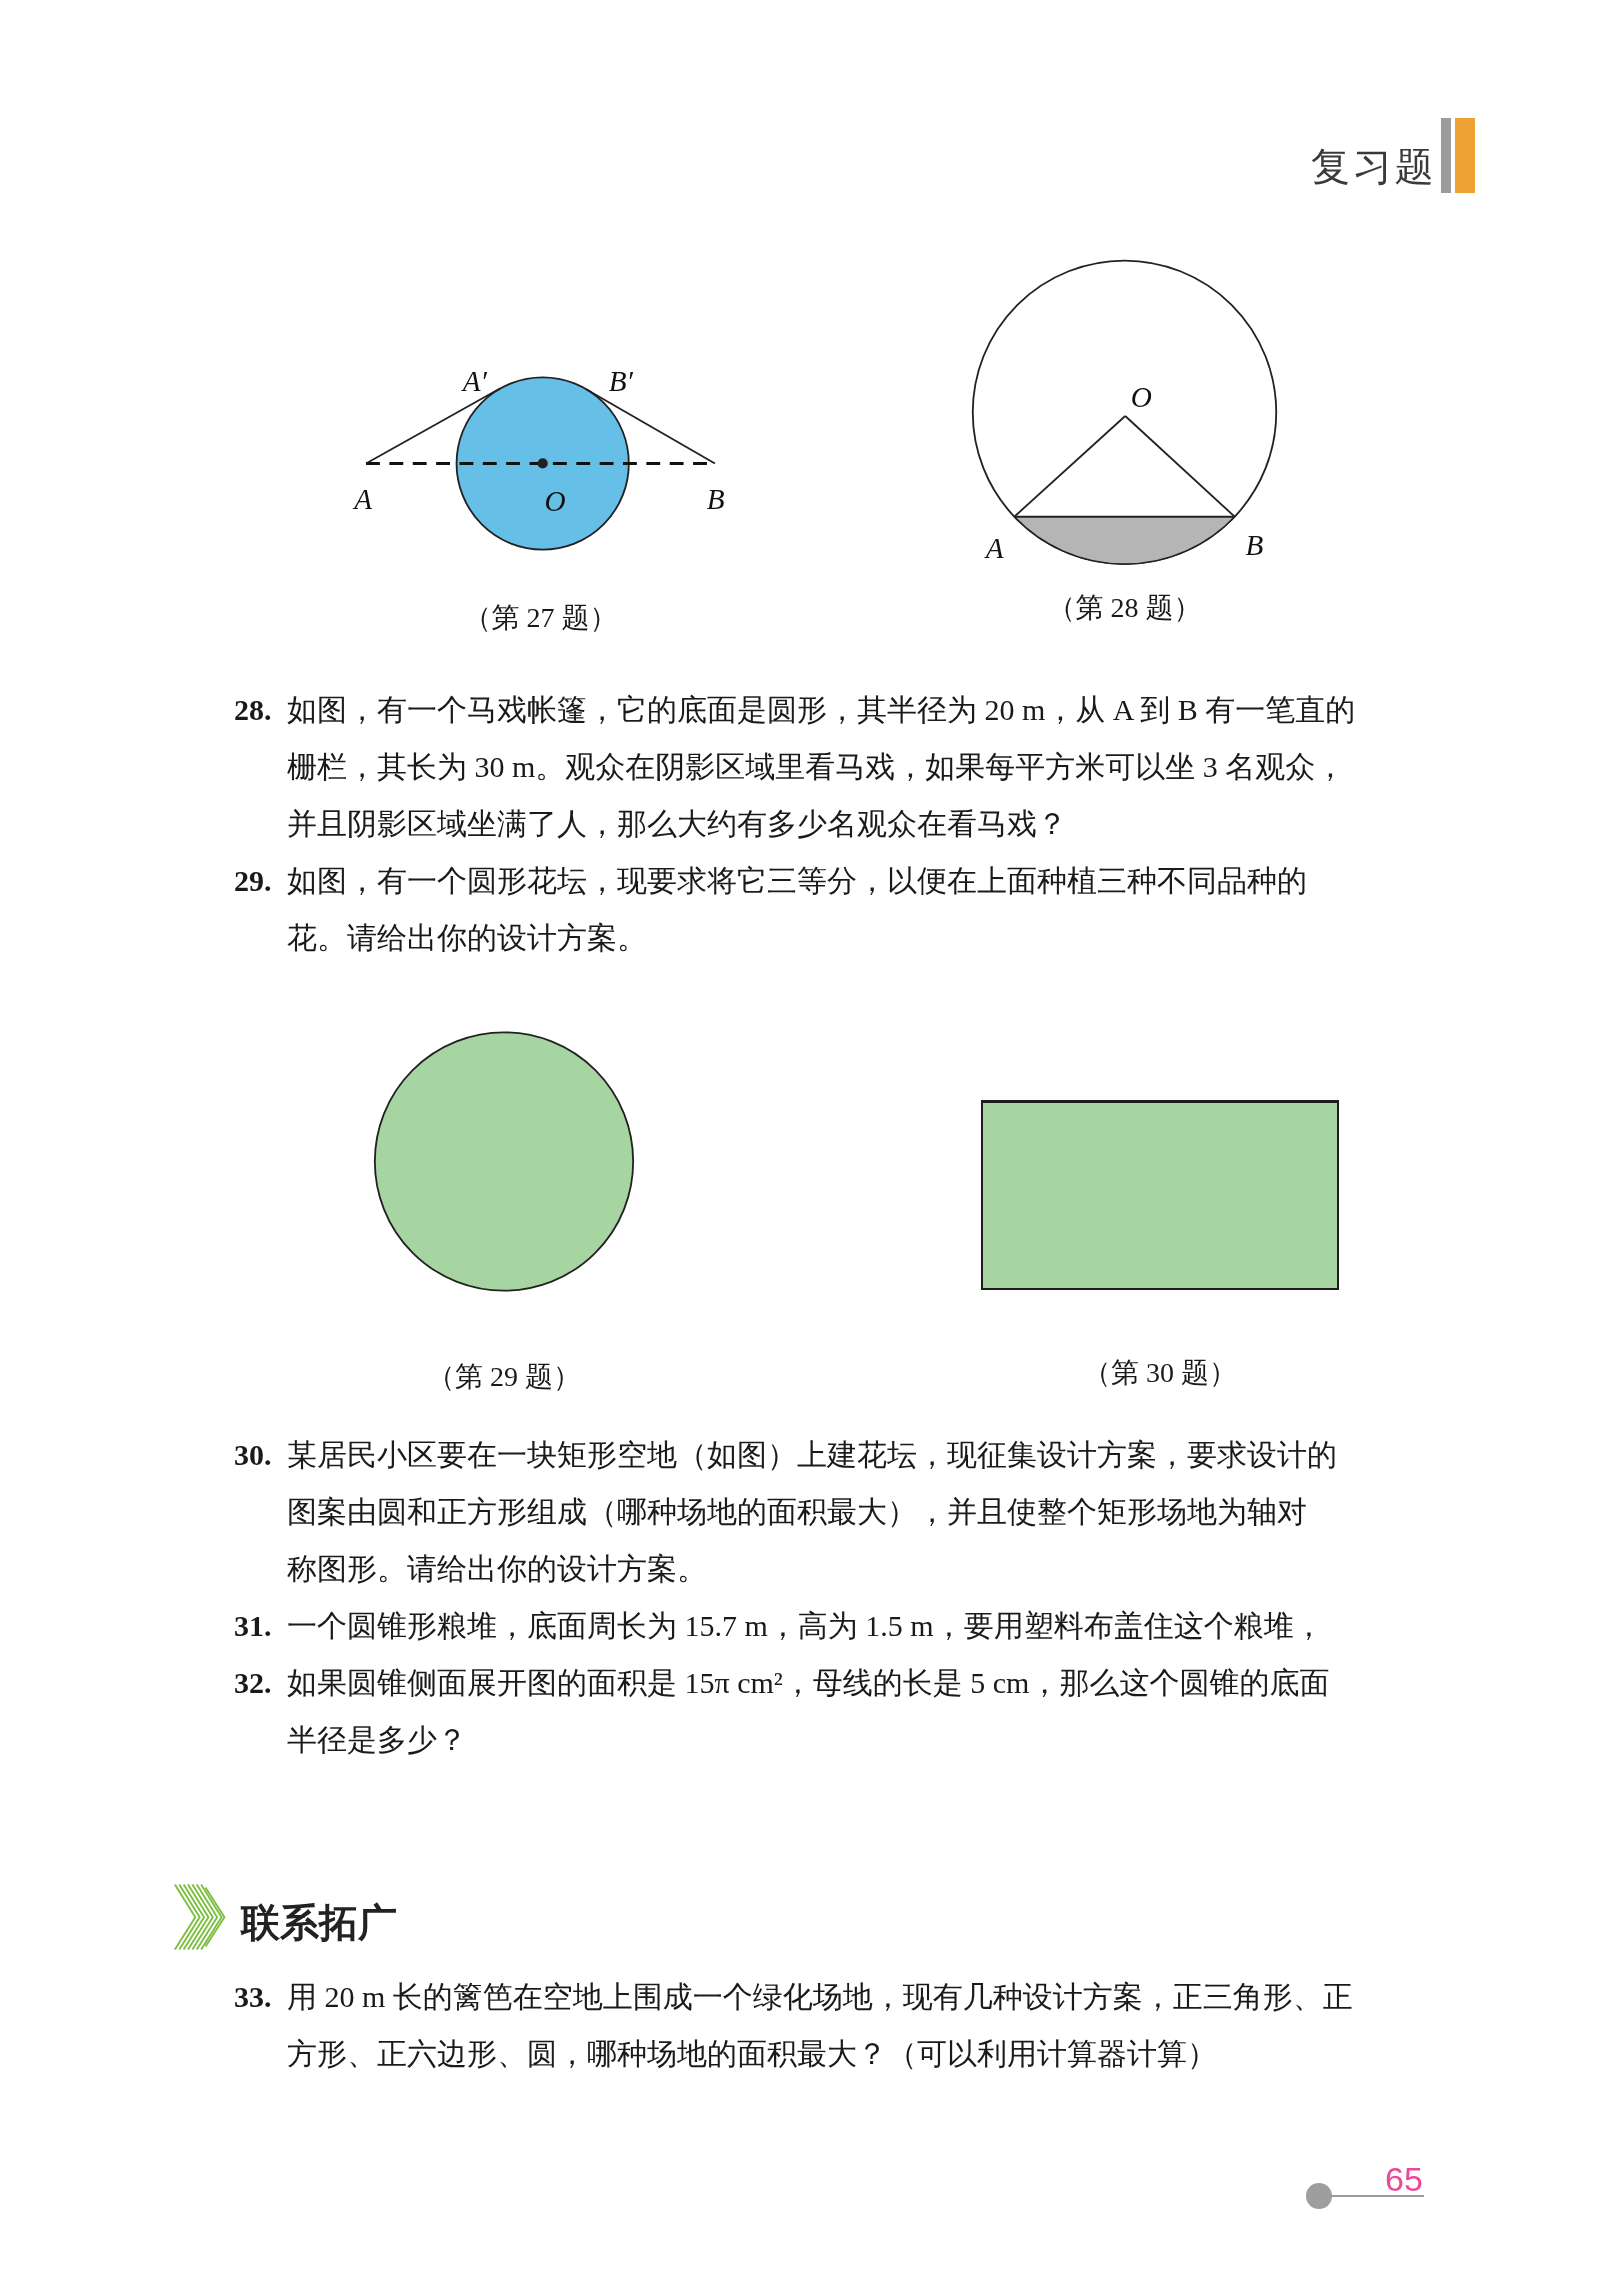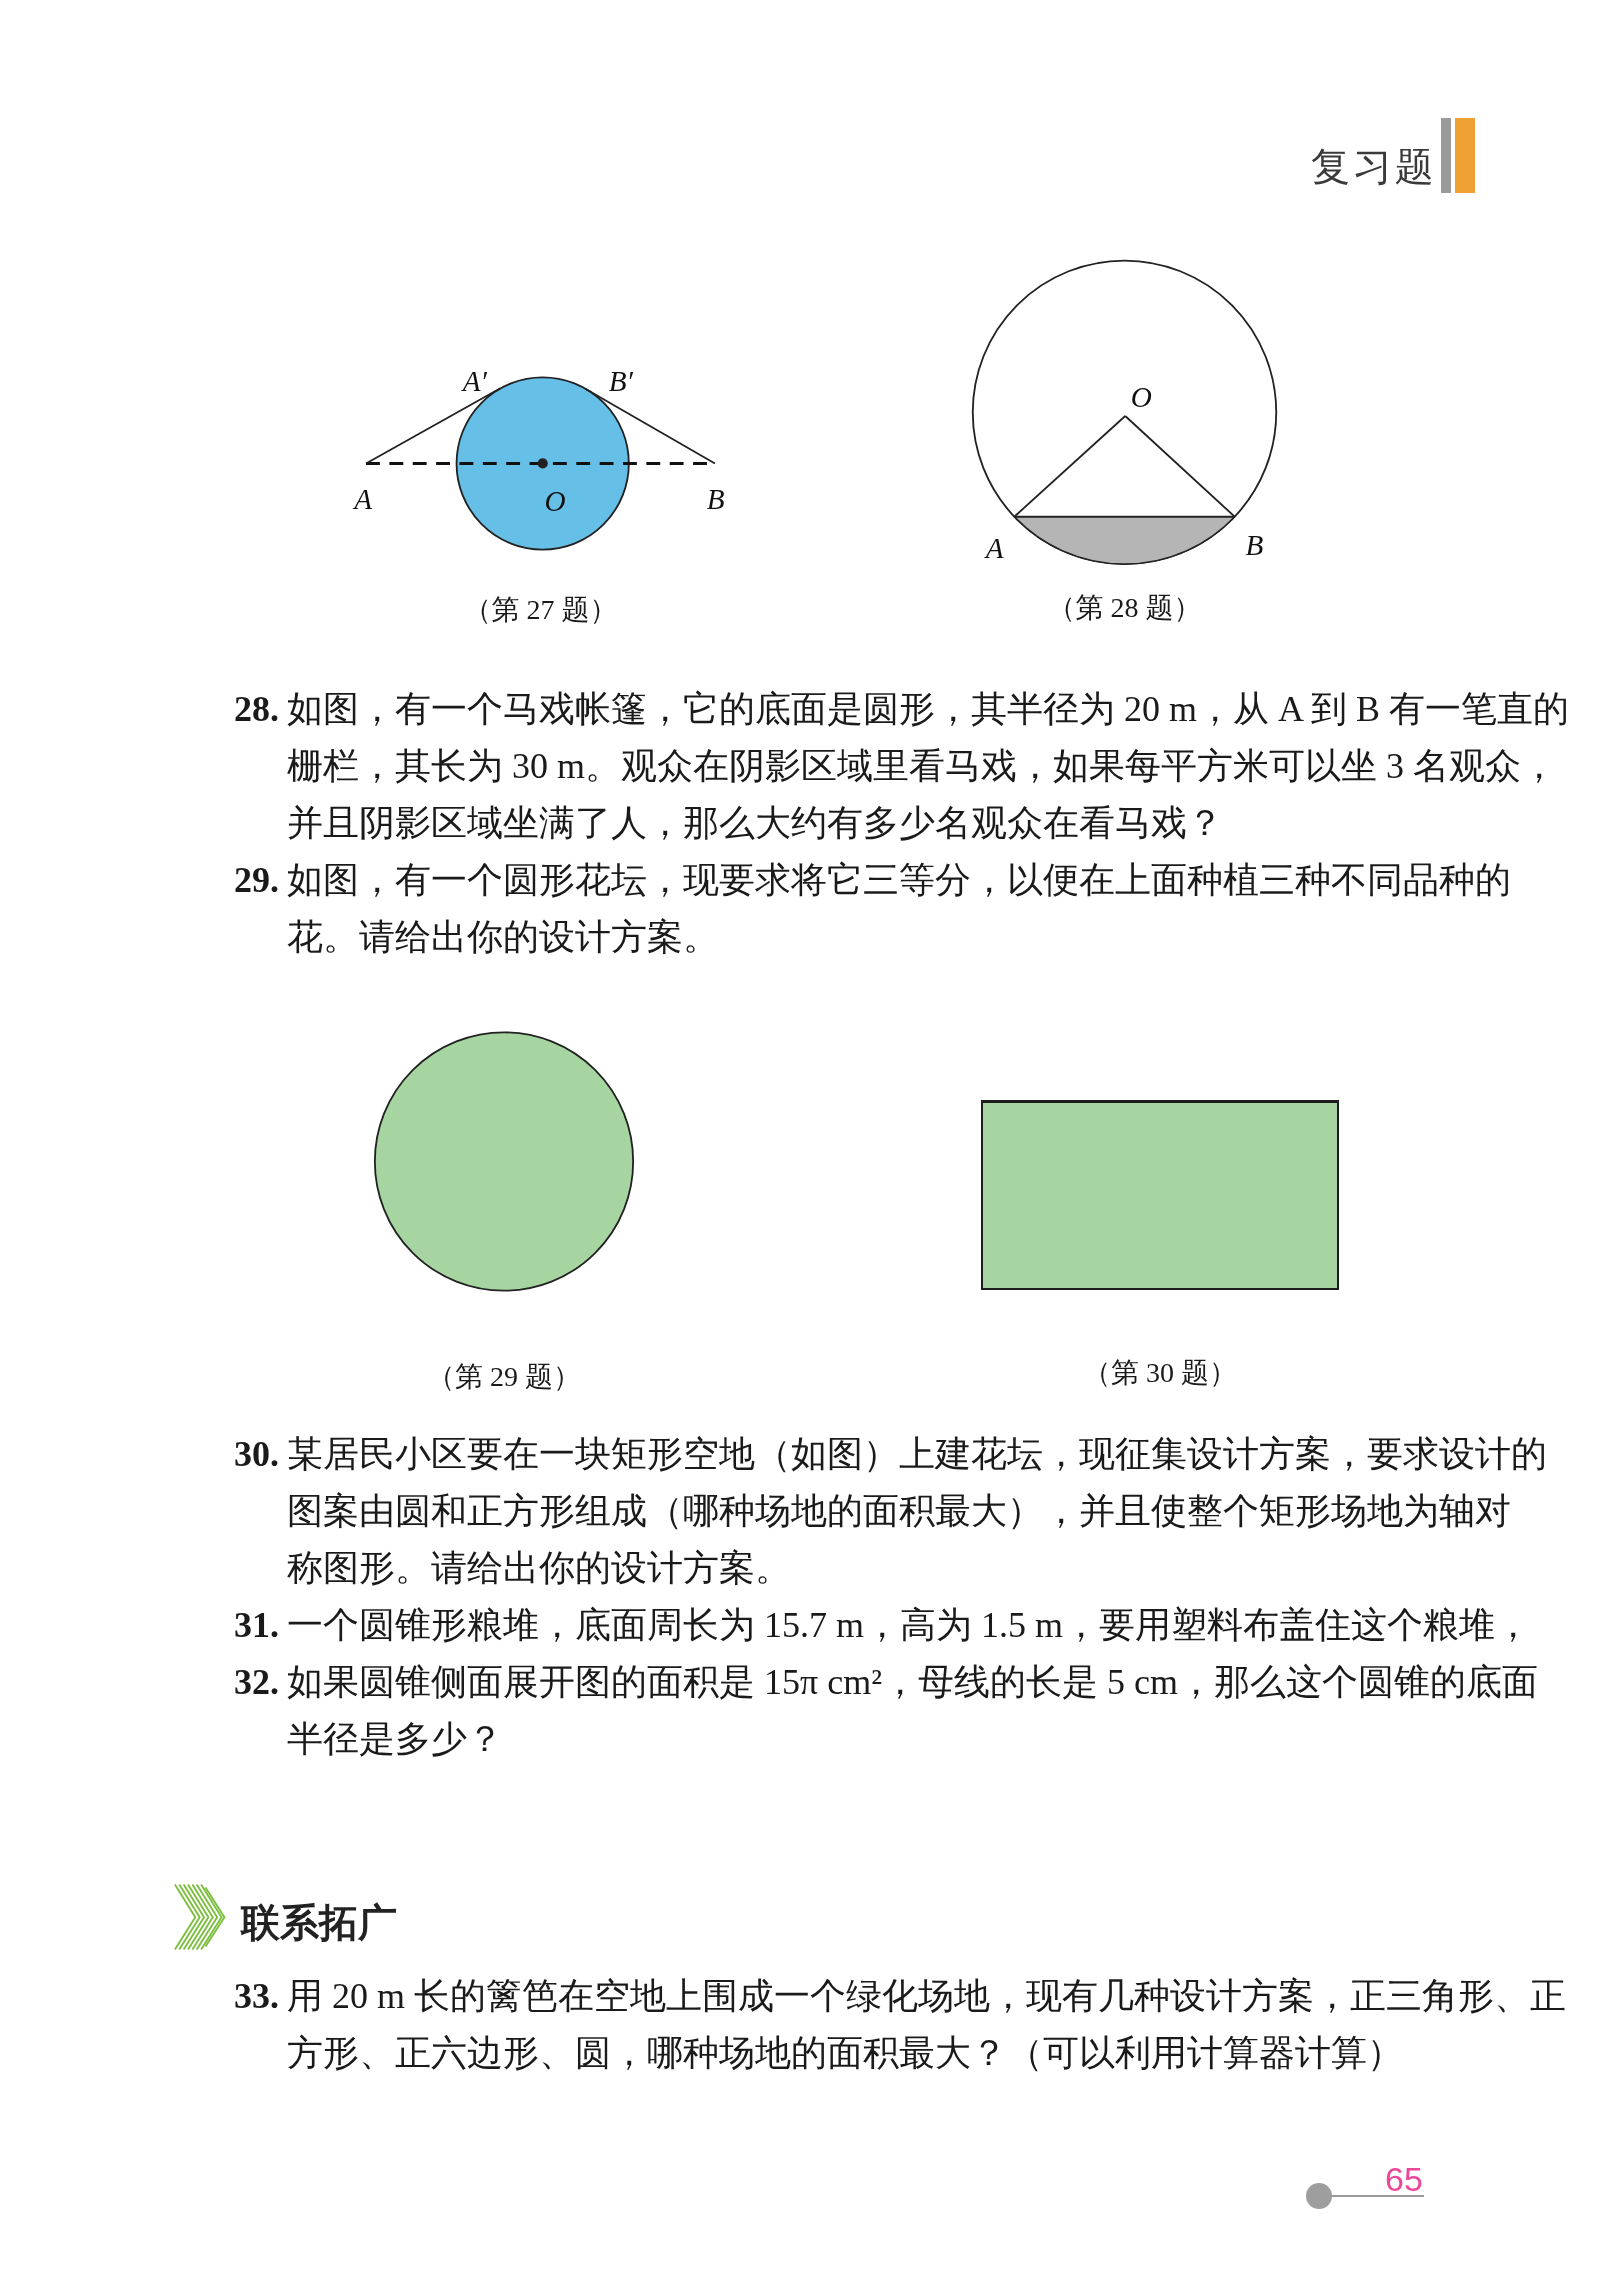--- a/index.html
+++ b/index.html
@@ -41,21 +41,21 @@
     background:#a7d5a1;
     border-left:2.2px solid #1d1d1d;
     border-right:2.2px solid #1d1d1d;
     border-top:3.7px solid #1d1d1d;
     border-bottom:2.9px solid #1d1d1d;
   }
 
   
   .textblock{position:absolute;left:234px;width:1198px;}
   .pline{
-    font-size:36px;
+    font-size:30px;
     line-height:57px;
     white-space:nowrap;
     padding-left:53px;
   }
   .pline.first{padding-left:0;}
   .pnum{
     font-weight:bold;
     display:inline-block;
     width:53px;
   }
@@ -98,21 +98,21 @@
     <line x1="41" y1="165" x2="519" y2="165" stroke="#111" stroke-width="4" stroke-dasharray="19 13"></line>
     <line x1="41" y1="165" x2="225" y2="62" stroke="#222" stroke-width="2.5"></line>
     <line x1="519" y1="165" x2="342" y2="63" stroke="#222" stroke-width="2.5"></line>
     <circle cx="283" cy="165" r="7" fill="#222"></circle>
     <text x="190" y="66" text-anchor="middle" class="math-label">A′</text>
     <text x="390" y="66" text-anchor="middle" class="math-label">B′</text>
     <text x="37" y="228" text-anchor="middle" class="math-label">A</text>
     <text x="300" y="230" text-anchor="middle" class="math-label">O</text>
     <text x="520" y="228" text-anchor="middle" class="math-label">B</text>
   </svg>
-  <div class="fig-caption" style="margin-top:26px;">（第 27 题）</div>
+  <div class="fig-caption" style="margin-top:34px;">（第 27 题）</div>
 </div>
 
 <div class="fig" style="left:964px;top:248px;width:321px;">
   <svg width="321" height="336" viewBox="0 0 440 460">
     <circle cx="220" cy="225" r="208" fill="#ffffff" stroke="#222" stroke-width="2.5"></circle>
     <path d="M 69 368 A 208 208 0 0 0 371 368 Z" fill="#b5b5b5" stroke="#222" stroke-width="2"></path>
     <line x1="221" y1="230" x2="69" y2="368" stroke="#222" stroke-width="2.5"></line>
     <line x1="221" y1="230" x2="371" y2="368" stroke="#222" stroke-width="2.5"></line>
     <line x1="69" y1="368" x2="371" y2="368" stroke="#222" stroke-width="2.5"></line>
     <text x="243" y="218" text-anchor="middle" class="math-label">O</text>

